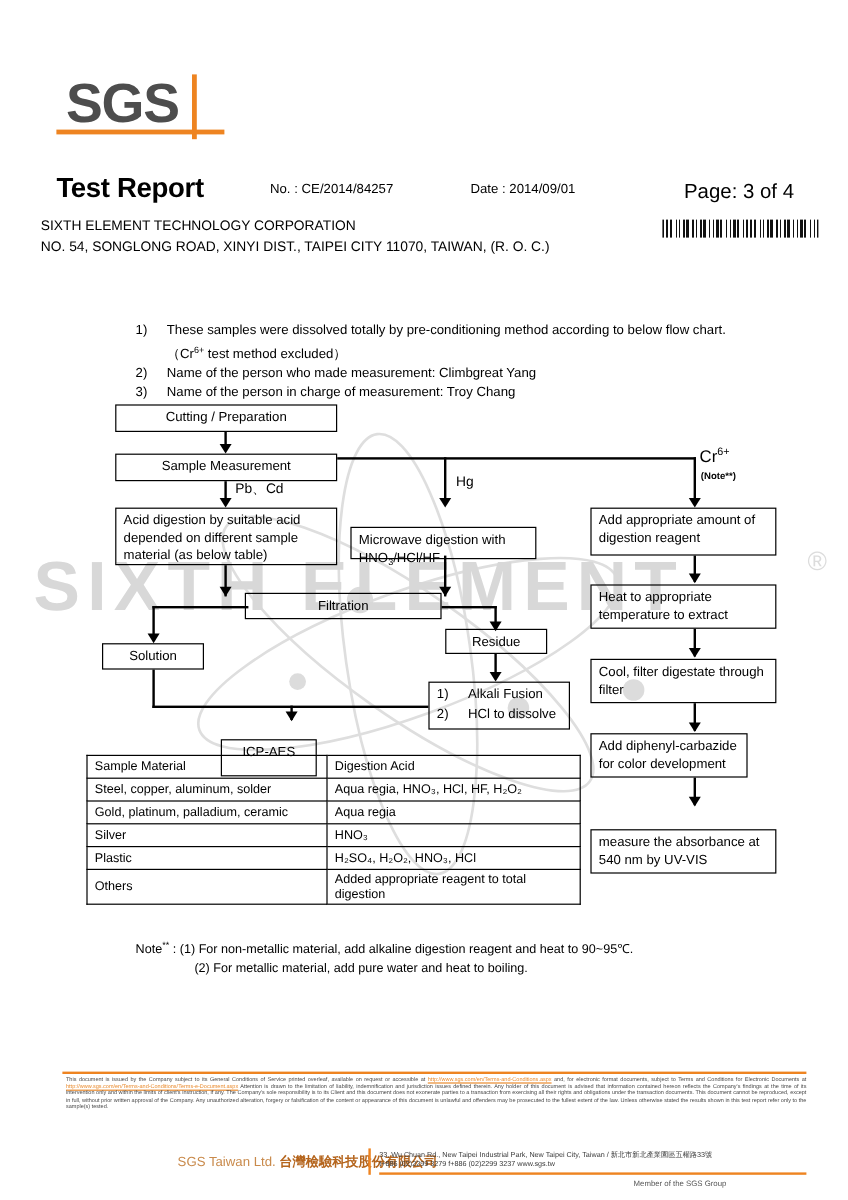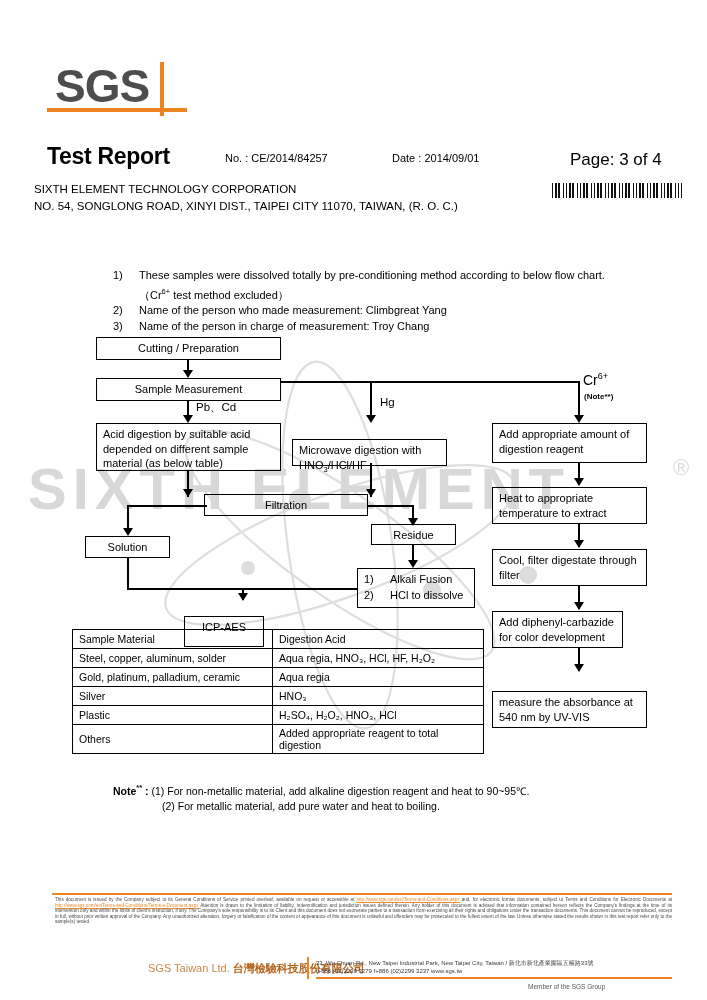--- a/index.html
+++ b/index.html
@@ -100,21 +100,21 @@
     border-collapse:collapse; font-size:10.5px; z-index:4; background:transparent;
   }
   .dtable td, .dtable th {
     border:1.2px solid #000; padding:2px 6px; text-align:left; font-weight:normal;
     height:19px; vertical-align:middle;
   }
   .dtable th { text-align:left; }
   .dtable td.c1, .dtable th.c1 { width:200px; }
 
   .notestar { position:absolute; left:113px; top:780px; font-size:10.5px; z-index:4; line-height:15px; }
-  .notestar .lbl { font-weight:bold; }
+  .notestar .lbl { font-weight:normal; }
   .notestar .l2 { margin-left:49px; }
 
   
   .foot-rule-top { position:absolute; left:52px; top:893px; width:620px; height:1.5px; background:#ee8421; z-index:3; }
   .legal {
     position:absolute; left:55px; top:897px; width:617px;
     font-size:4.6px; line-height:5.6px; color:#4a4a4a; z-index:3;
     font-family:"Liberation Sans", sans-serif; text-align:justify;
   }
   .legal a { color:#e98b2f; text-decoration:underline; }

